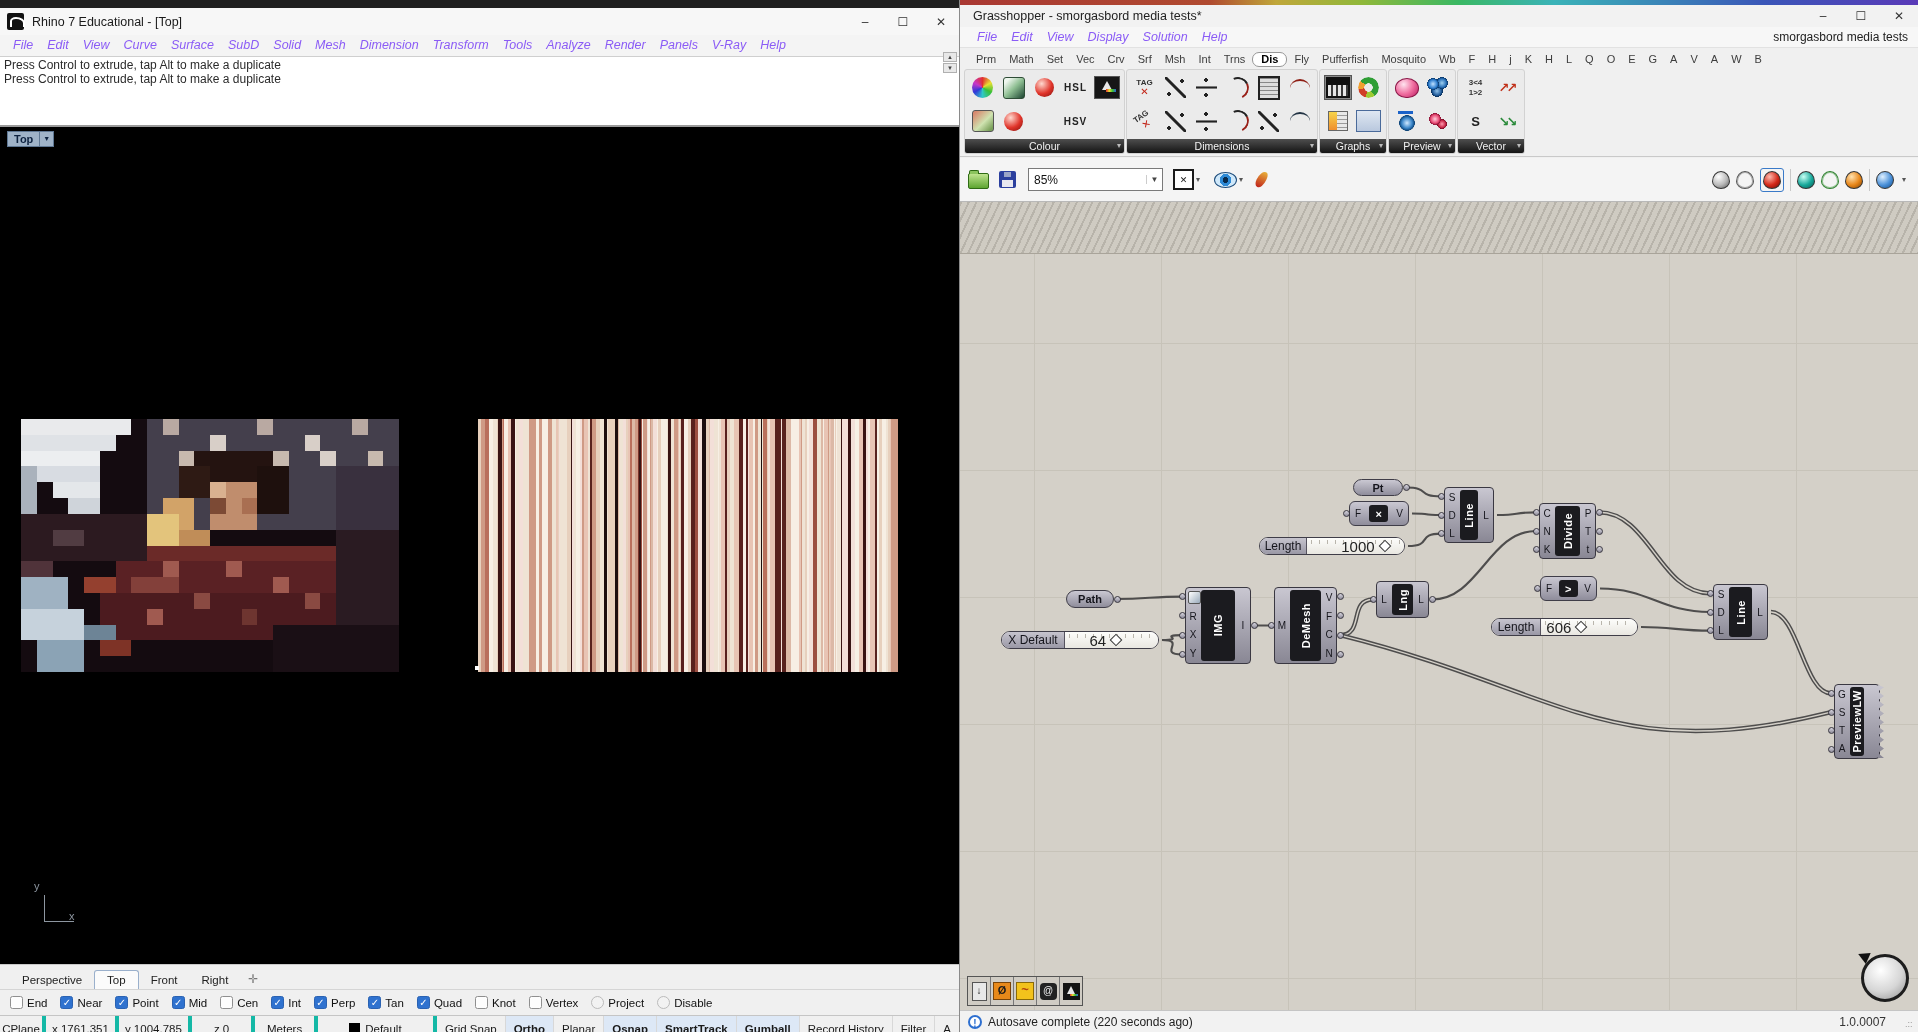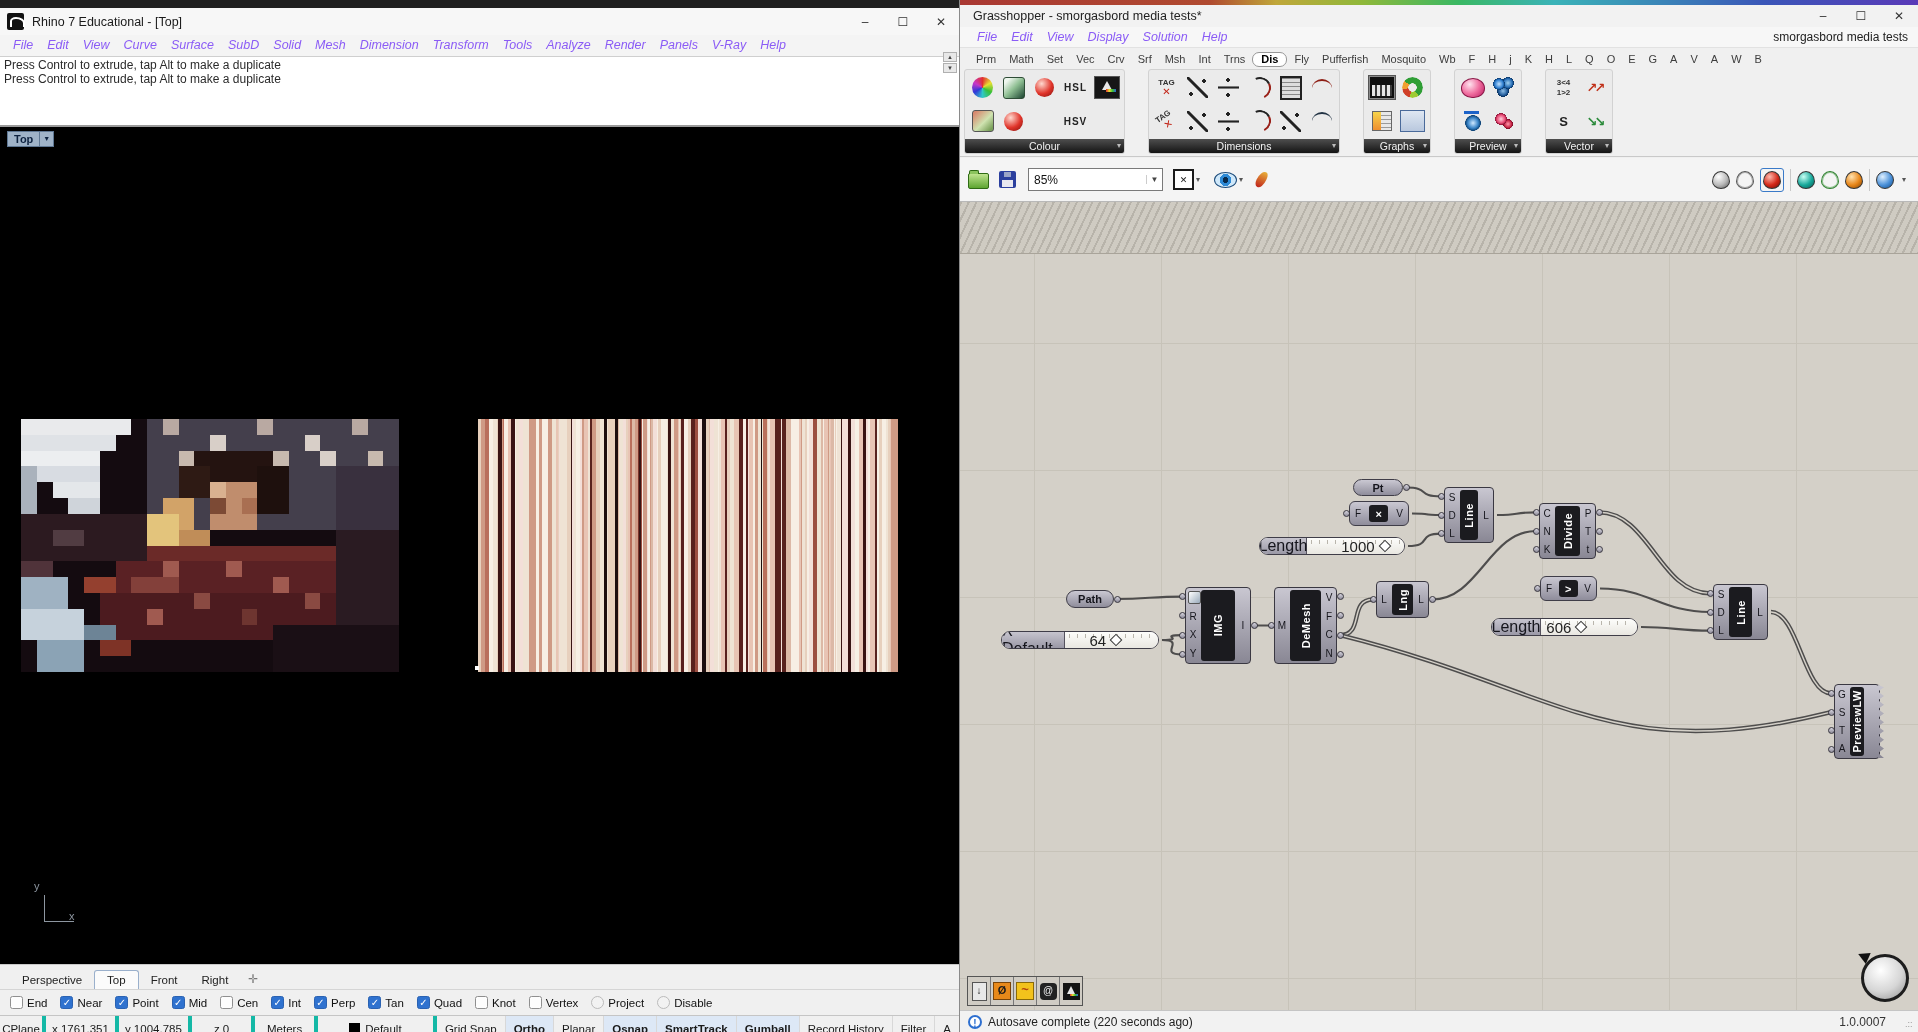--- a/index.html
+++ b/index.html
@@ -66,21 +66,21 @@
     background:linear-gradient(90deg,#a93833 0%,#b04a30 26%,#c0a73a 33%,#8fb83a 42%,#3ab863 52%,#3ab3b8 62%,#3a8ab8 72%,#3a56b8 84%,#5a3ab8 100%);}
   #gh-titlebar{left:0;top:5px;width:100%;height:22px;background:#f2f2f2;display:flex;align-items:center;font-size:12.5px;color:#222;}
   #gh-titlebar .title{padding-left:13px;}
   #gh-menubar{left:0;top:27px;width:100%;height:21px;background:#f7f7f7;border-bottom:1px solid #e2e2e2;
     display:flex;align-items:center;padding:0 10px;box-sizing:border-box;}
   #gh-menu-right{margin-left:auto;font-size:12px;color:#222;}
   #gh-tabs{left:0;top:48px;width:100%;height:19px;display:flex;align-items:flex-end;gap:1px;padding-left:10px;box-sizing:border-box;background:#f0f0f0;}
   .ghtab{font-size:11px;color:#3d3d3d;padding:1px 6px 2px;}
   .ghtab.active{background:#fff;border:1px solid #979797;border-radius:7px;font-weight:700;color:#000;padding:0 8px 1px;}
   #gh-ribbon{left:0;top:67px;width:100%;height:90px;background:#f0f0f0;border-bottom:1px solid #c9c9c9;
-    display:flex;align-items:stretch;gap:23px;padding:2px 8px 2px 4px;box-sizing:border-box;}
+    display:flex;align-items:stretch;gap:1px;padding:2px 8px 2px 4px;box-sizing:border-box;}
   .rgroup{background:#ebebeb;border:1px solid #d2d2d2;border-radius:3px;display:flex;flex-direction:column;}
   .rrows{flex:1;display:flex;flex-direction:column;justify-content:space-around;padding:1px 2px;}
   .rrow{display:flex;}
   .rlabel{height:14px;background:linear-gradient(#4e4e4e,#141414);color:#f2f2f2;font-size:10.5px;line-height:14px;text-align:center;border-radius:0 0 2px 2px;position:relative;}
   .rlabel span.arr{position:absolute;right:3px;top:0;font-size:8px;color:#bbb;}
   .ricell{width:31px;height:31px;display:flex;align-items:center;justify-content:center;flex:none;}
   .ri{display:flex;align-items:center;justify-content:center;}
   .ri-colour-wheel{width:21px;height:21px;border-radius:50%;background:conic-gradient(#e03030,#e8e030,#38c038,#30c8c8,#3038d8,#c838c8,#e03030);}
   .ri-gradient-cube{width:20px;height:20px;border:1px solid #2e4d36;border-radius:3px;background:linear-gradient(135deg,#eef6ee 15%,#8fbf93 50%,#27503a 95%);}
   .ri-red-sphere,.ri-red-sphere2{width:19px;height:19px;border-radius:50%;background:radial-gradient(circle at 35% 30%,#ffd9cf,#e0342a 55%,#7e100c);}
@@ -165,21 +165,21 @@
     background-image:linear-gradient(#c7c3b9 1px,transparent 1px),linear-gradient(90deg,#c7c3b9 1px,transparent 1px);
     background-size:127px 127px;background-position:74px 14px;}
   #gh-hatch{left:0;top:0;width:100%;height:51px;border-bottom:1px solid #a9a49a;
     background:#cfcbc2 repeating-linear-gradient(115deg,rgba(100,95,85,0.22) 0 2px,transparent 2px 7px);}
   #wires{left:0;top:0;}
   .gh-node{position:absolute;box-sizing:border-box;}
   .capsule{border-radius:9px;border:1.5px solid #3f3d48;background:linear-gradient(180deg,#cac8d2,#8f8d9b);
     display:flex;align-items:center;justify-content:center;font-size:11px;font-weight:700;color:#15151c;}
   .slider{border-radius:9px;border:1.5px solid #3f3d48;background:#fff;display:flex;overflow:hidden;}
   .slider .sname{background:linear-gradient(180deg,#c6c4ce,#9a98a6);border-right:1px solid #55525e;
-    font-size:16px;color:#15151c;display:flex;align-items:center;justify-content:center;flex:none;}
+    font-size:12px;color:#15151c;display:flex;align-items:center;justify-content:center;flex:none;}
   .slider .strack{position:relative;flex:1;background:linear-gradient(180deg,#fdfdfb,#e9e7e1);}
   .slider .strack::before{content:"";position:absolute;left:4px;right:4px;top:2px;height:4px;
     background:repeating-linear-gradient(90deg,#b9b5ac 0 1px,transparent 1px 8px);}
   .slider .sval{position:absolute;top:0;bottom:0;display:flex;align-items:center;font-size:15px;color:#222;}
   .slider .shandle{position:absolute;top:50%;width:7px;height:7px;background:#fff;border:1.5px solid #333;transform:translate(-50%,-50%) rotate(45deg);}
   .bigcomp{border-radius:4px;border:1.5px solid #3a3842;background:linear-gradient(180deg,#c9c7d1,#898794);display:flex;}
   .pcol{display:flex;flex-direction:column;justify-content:space-around;font-size:10px;color:#16161c;
     align-items:center;width:14px;flex:none;font-weight:400;}
   .icobox{flex:1;background:#1b1b1f;border-radius:3px;margin:2px 1px;display:flex;align-items:center;justify-content:center;}
   .icobox span{writing-mode:vertical-rl;transform:rotate(180deg);color:#fff;font-size:11px;font-weight:700;letter-spacing:0.5px;white-space:nowrap;}

